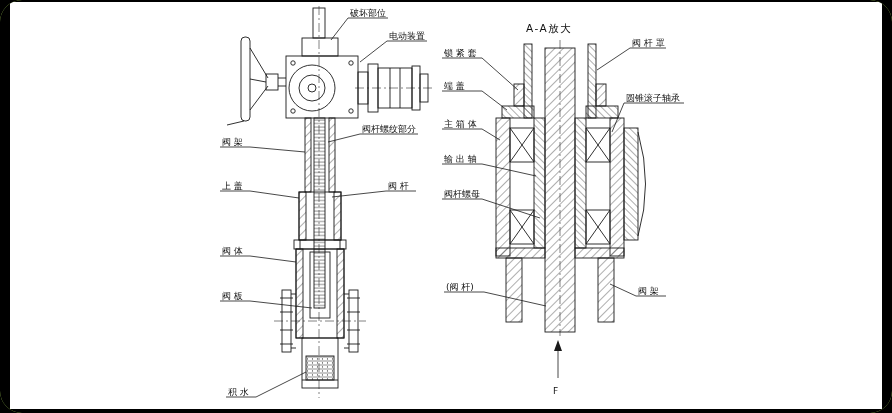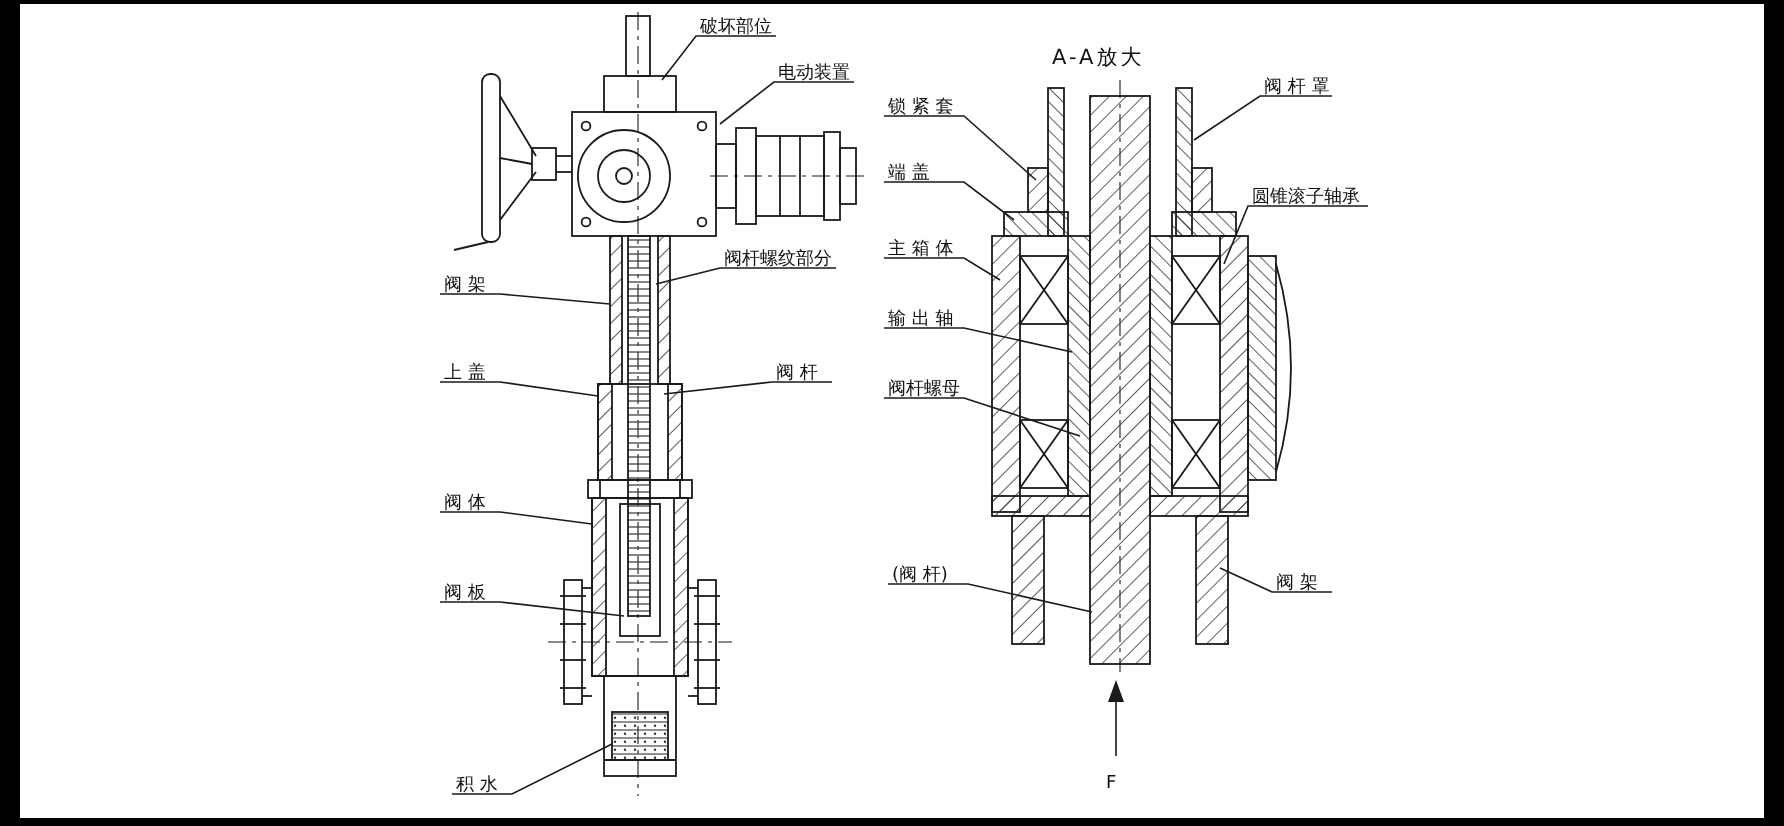--- a/index.html
+++ b/index.html
@@ -1,16 +1,16 @@
 <!DOCTYPE html>
 <html><head>
 <meta charset="utf-8">
 <style>
   html,body{margin:0;padding:0;background:#000;}
-  .stage{position:relative;width:892px;height:413px;background:#bef264;overflow:hidden;}
+  .stage{position:relative;width:892px;height:413px;background:#bef264;overflow:hidden;border-radius:22px;}
   svg{display:block;}
   svg text{font-family:"DejaVu Sans","Liberation Sans",sans-serif;font-size:9px;fill:#111;}
   svg .title-text{font-size:10.5px;letter-spacing:1.5px;}
   .leader{stroke:#1a1a1a;stroke-width:0.8;fill:none;}
   .cad{stroke:#1a1a1a;stroke-width:0.9;fill:none;}
   .cl{stroke:#1a1a1a;stroke-width:0.55;fill:none;stroke-dasharray:9 3 2 3;}
 </style>
 </head>
 <body>
 

